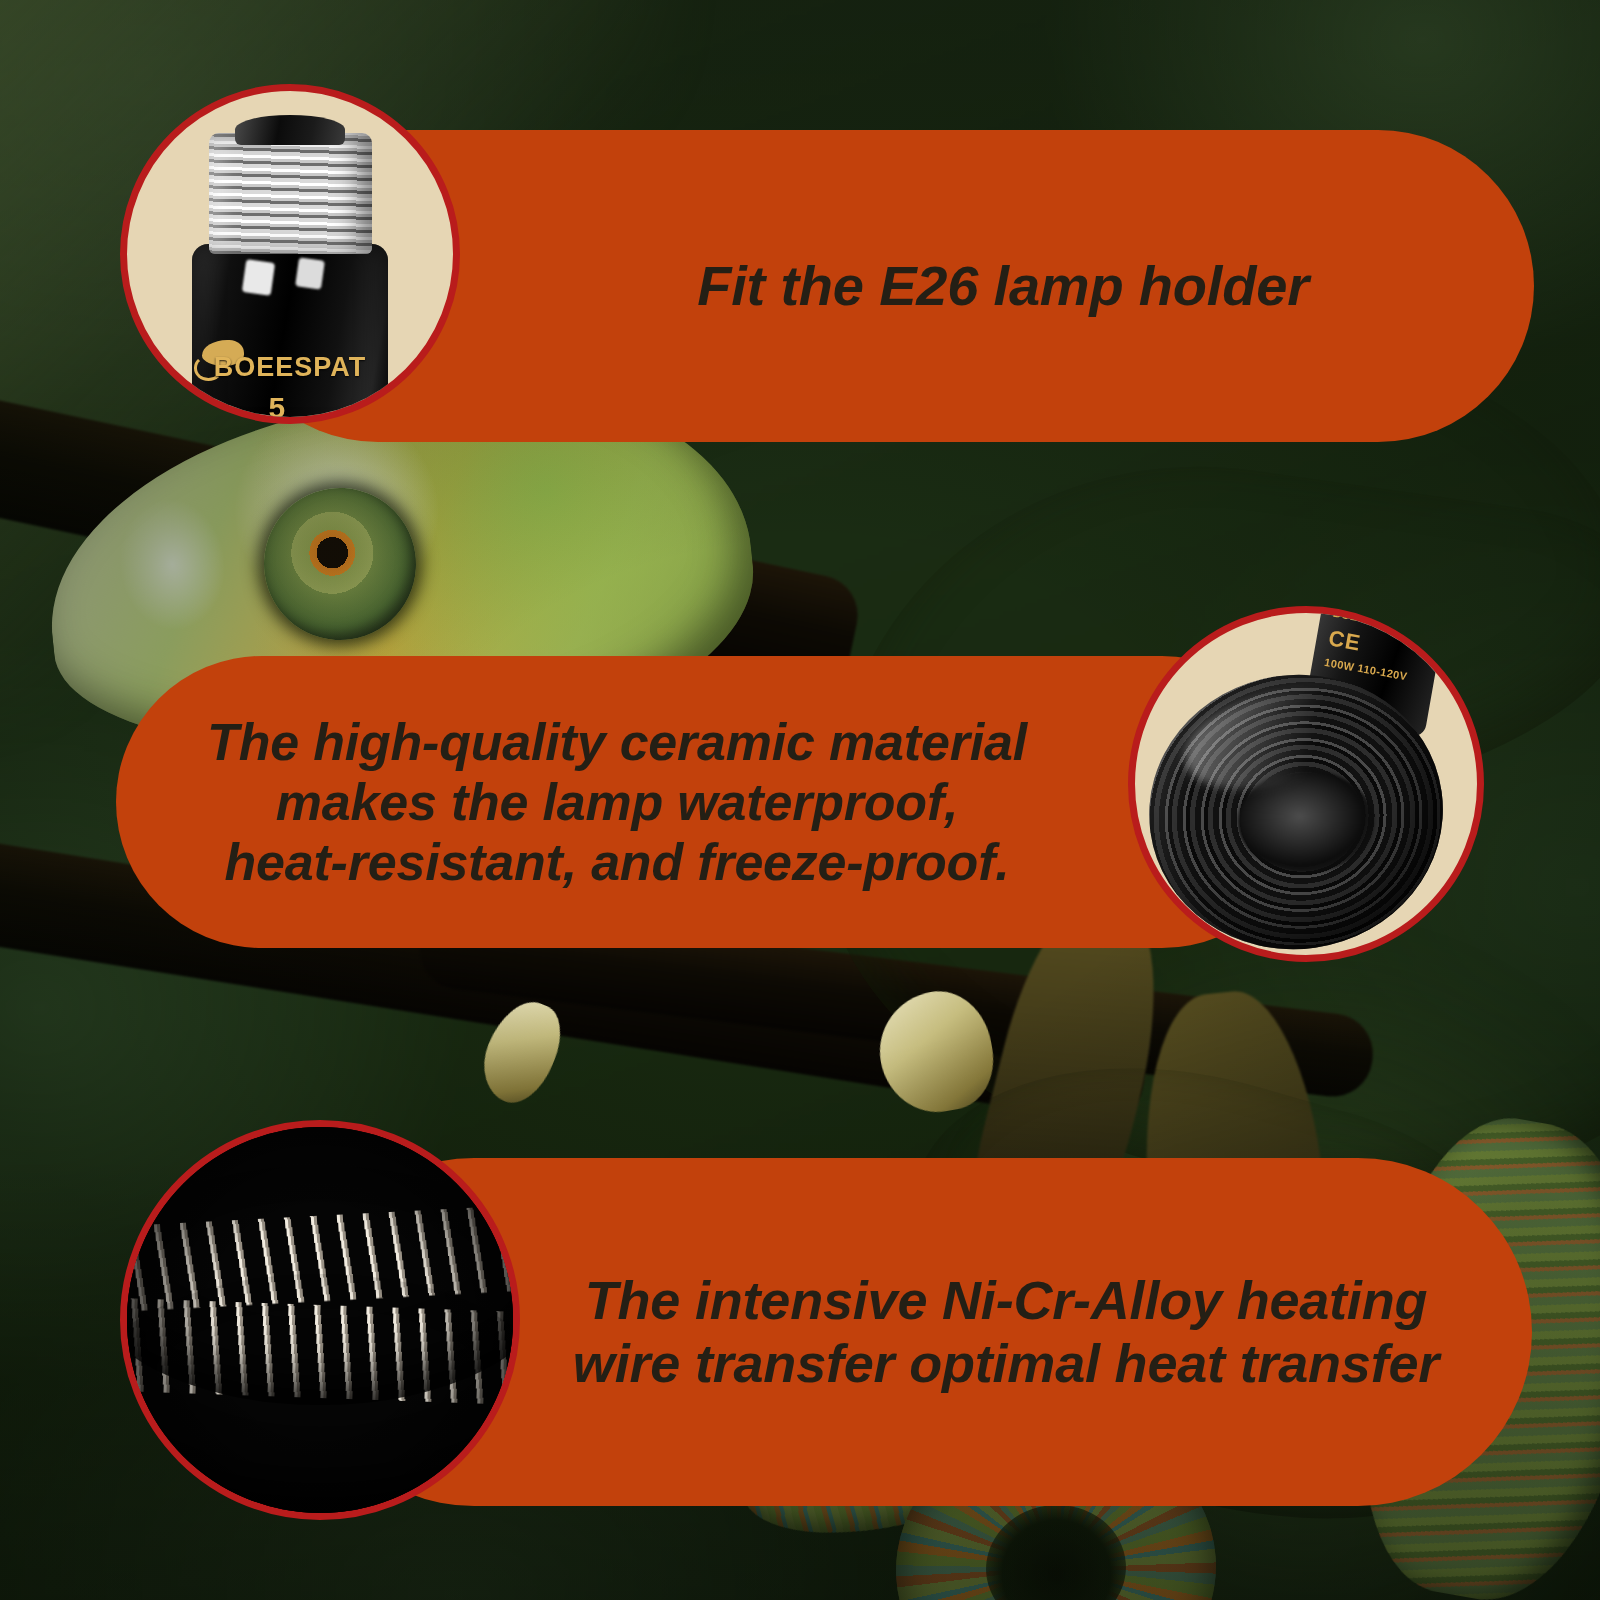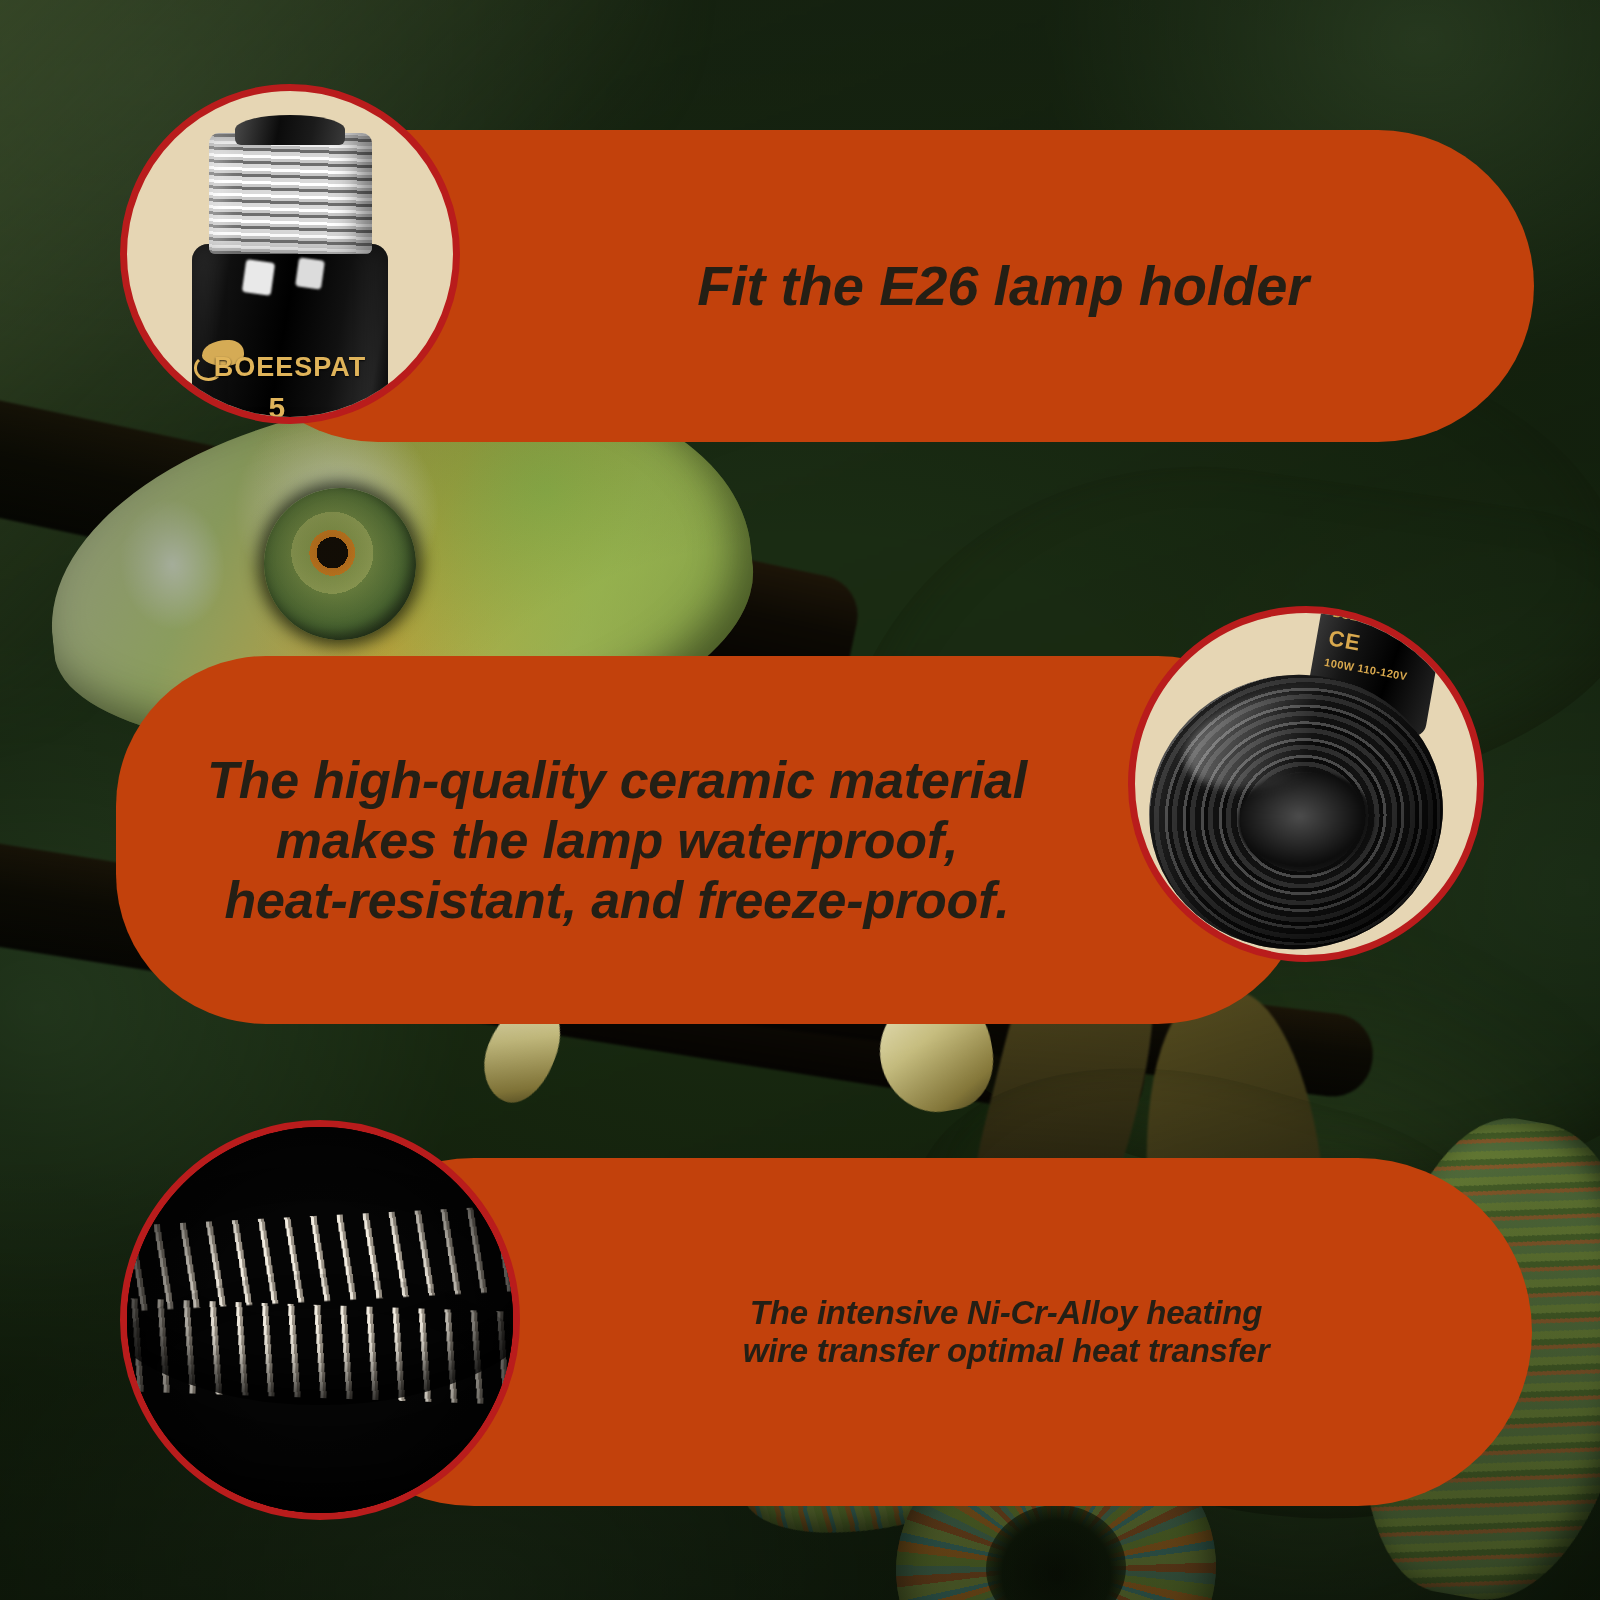--- a/index.html
+++ b/index.html
@@ -196,29 +196,29 @@
     letter-spacing:-0.2px;
     line-height:1.16;
   }
   .bubble-1 {
     left:222px; top:130px; width:1312px; height:312px;
     border-radius: 156px;
     font-size: 56px;
     padding-left:250px; box-sizing:border-box;
   }
   .bubble-2 {
-    left:116px; top:656px; width:1192px; height:368px;
+    left:116px; top:656px; width:1192px; height:292px;
     border-radius: 150px;
     font-size: 52px;
     padding-right:190px; box-sizing:border-box;
   }
   .bubble-3 {
     left:300px; top:1158px; width:1232px; height:348px;
     border-radius: 174px;
-    font-size: 33px;
+    font-size: 54px;
     padding-left:180px; box-sizing:border-box;
   }
   .bubble-line { display:block; white-space:nowrap; }
 
   
   .circle {
     position:absolute;
     border-radius:50%;
     border: 7px solid #b91c1c;
     overflow:hidden;

